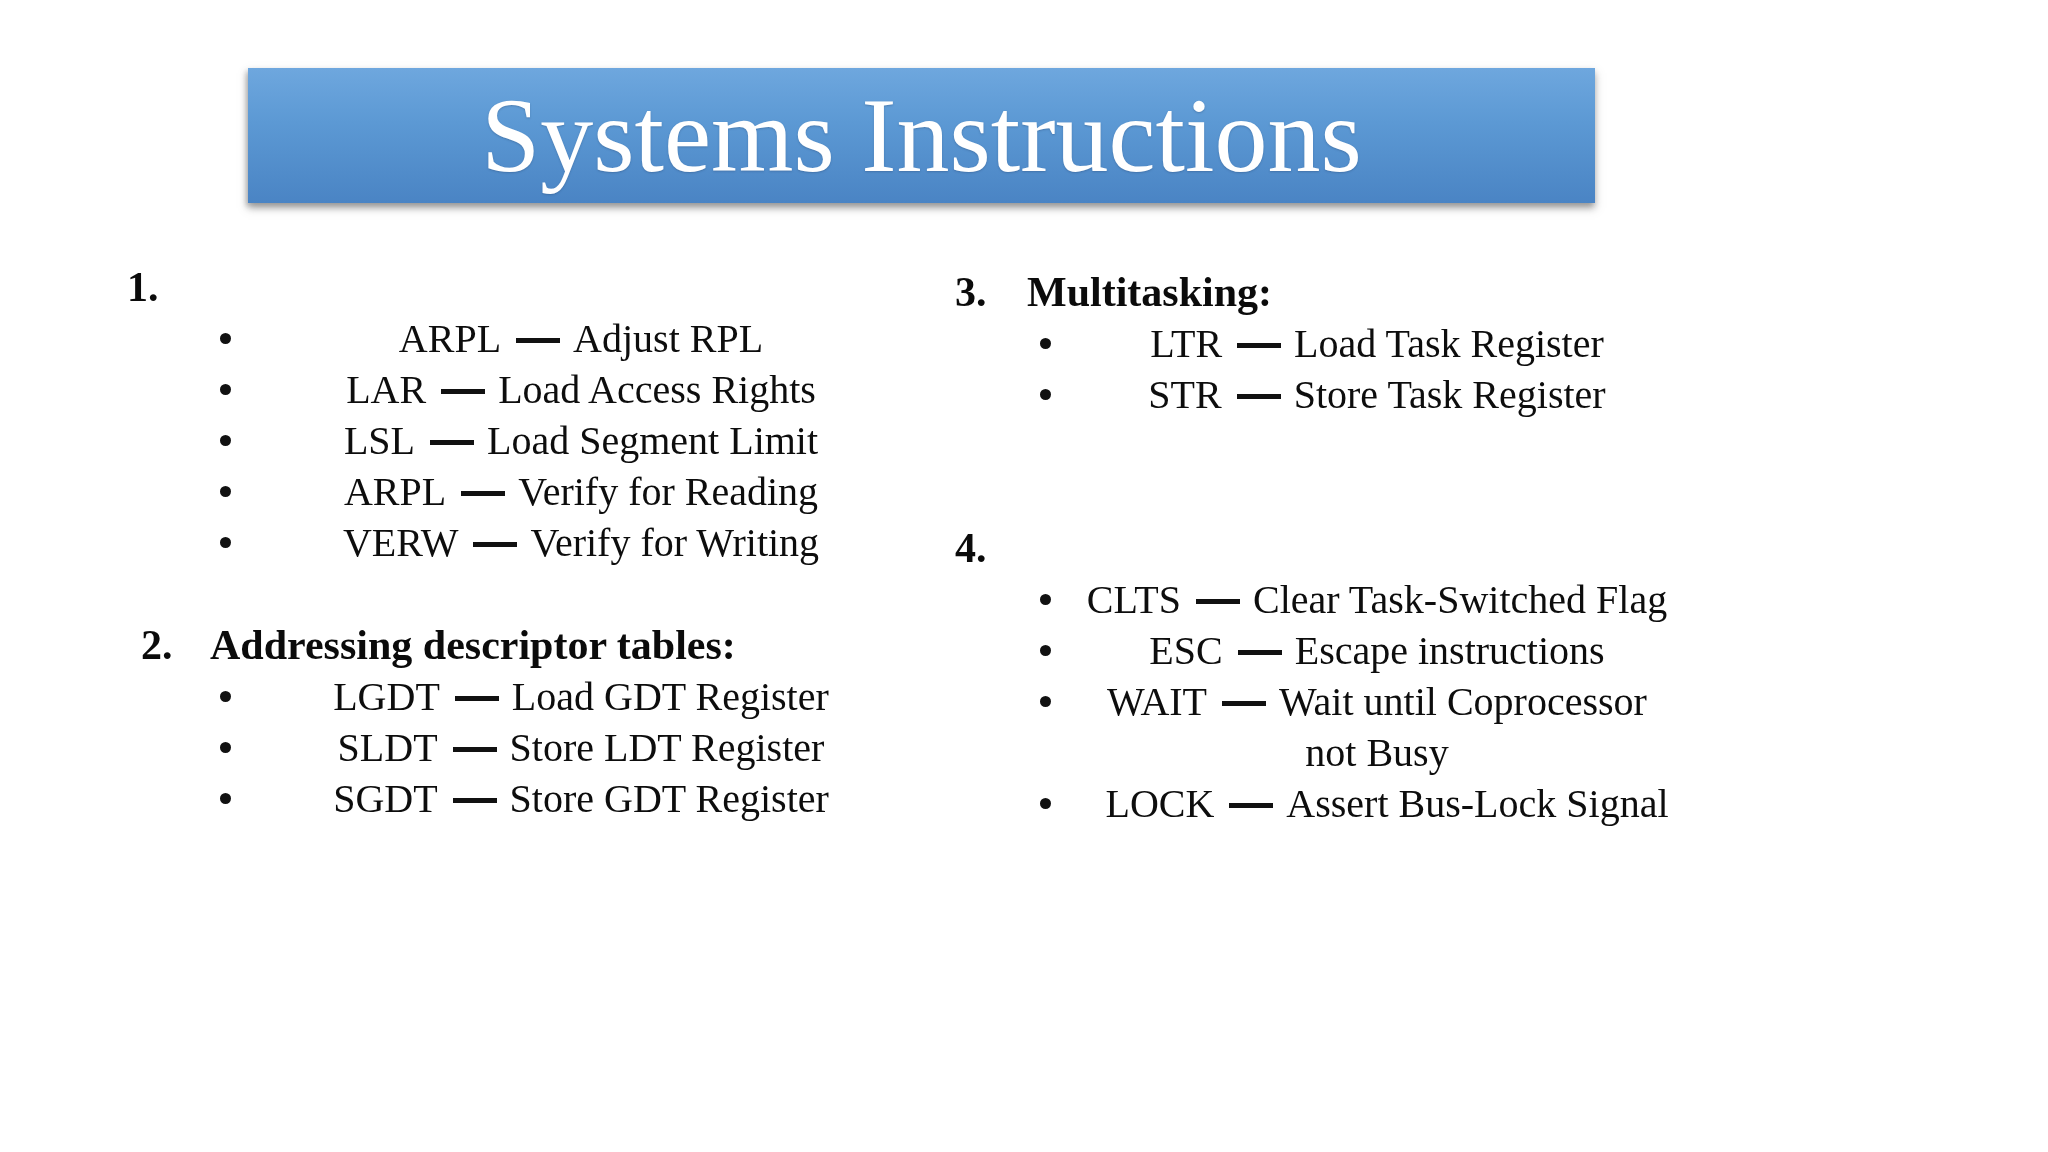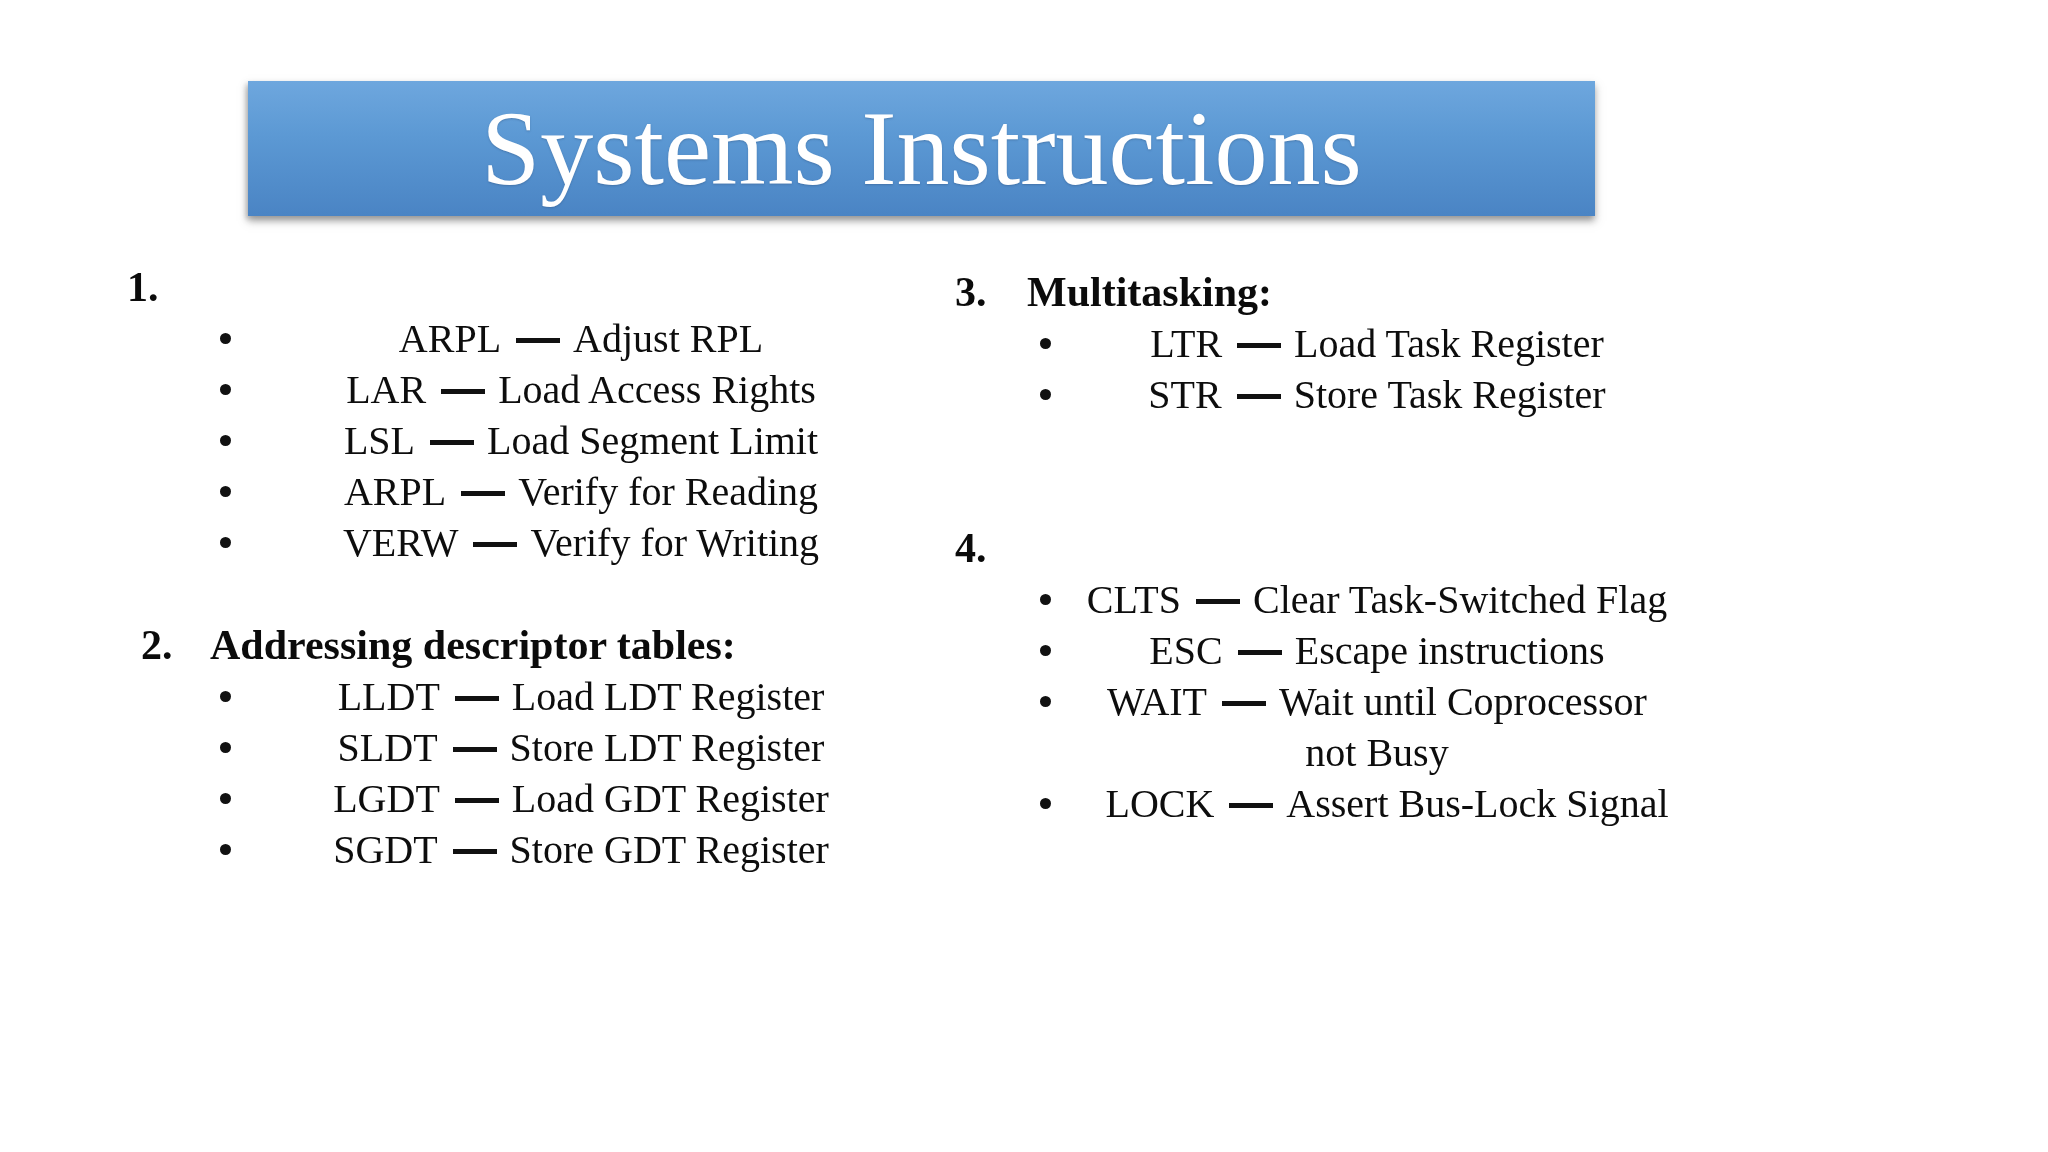--- a/index.html
+++ b/index.html
@@ -7,21 +7,21 @@
     width:2048px;height:1152px;
     background:#ffffff;
     font-family:"Liberation Serif", serif;
     color:#0d0d0d;
     overflow:hidden;
   }
   #slide{position:relative;width:2048px;height:1152px;background:#ffffff;}
 
   
   .banner{
-    position:absolute;left:248px;top:81px;width:1347px;height:135px;
+    position:absolute;left:248px;top:68px;width:1347px;height:135px;
     background:linear-gradient(180deg,#6ea7de 0%,#5c99d4 40%,#4a84c4 100%);
     box-shadow:0 5px 8px rgba(90,90,90,.5), -2px 3px 5px rgba(120,120,120,.35);
     display:flex;align-items:center;justify-content:center;
   }
   .banner-title{
     font-size:106px;
     line-height:1;
     color:#ffffff;
     letter-spacing:0px;
     text-shadow:0 1px 2px rgba(40,70,110,.35);
@@ -100,23 +100,22 @@
         <li class="bullet-item"><span class="bullet-dot"></span><span class="mn">VERW</span><span class="dash"></span><span class="ds">Verify for Writing</span></li>
       </ul>
     </div>
 
     <div class="section sec2">
       <div class="sec-head">
         <span class="num">2.</span>
         <span class="htxt">Addressing descriptor tables:</span>
       </div>
       <ul class="bullets">
-        <li class="bullet-item"><span class="bullet-dot"></span><span class="mn">LLDT</span><span class="dash"></span><span class="ds">Load LDT Register</span></li>
+        <li class="bullet-item"><span class="bullet-dot"></span><span class="mn">LGDT</span><span class="dash"></span><span class="ds">Load GDT Register</span></li>
         <li class="bullet-item"><span class="bullet-dot"></span><span class="mn">SLDT</span><span class="dash"></span><span class="ds">Store LDT Register</span></li>
-        <li class="bullet-item"><span class="bullet-dot"></span><span class="mn">LGDT</span><span class="dash"></span><span class="ds">Load GDT Register</span></li>
         <li class="bullet-item"><span class="bullet-dot"></span><span class="mn">SGDT</span><span class="dash"></span><span class="ds">Store GDT Register</span></li>
       </ul>
     </div>
 
   </div>
 
   <div class="col col-right">
 
     <div class="section sec3">
       <div class="sec-head">

